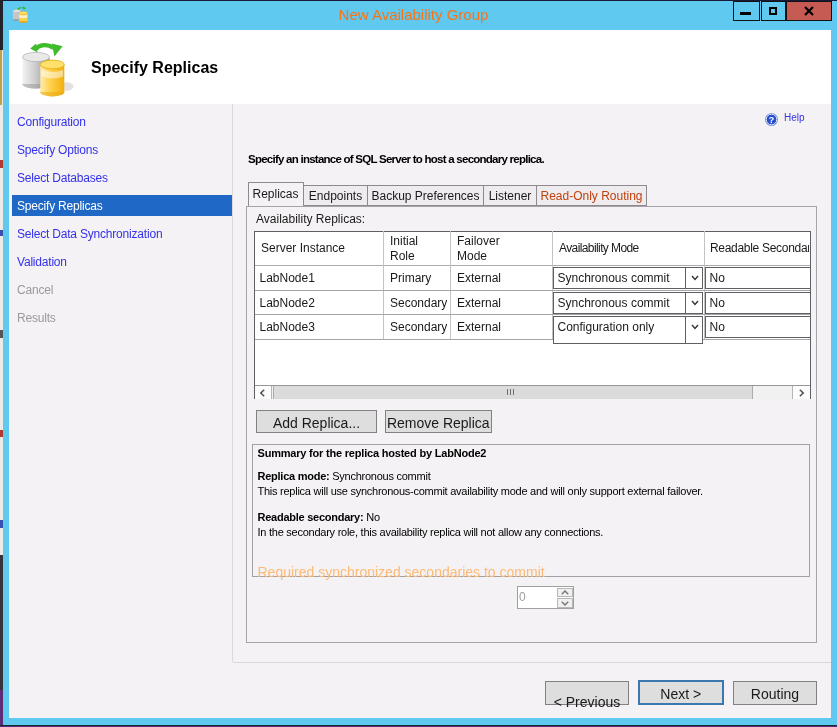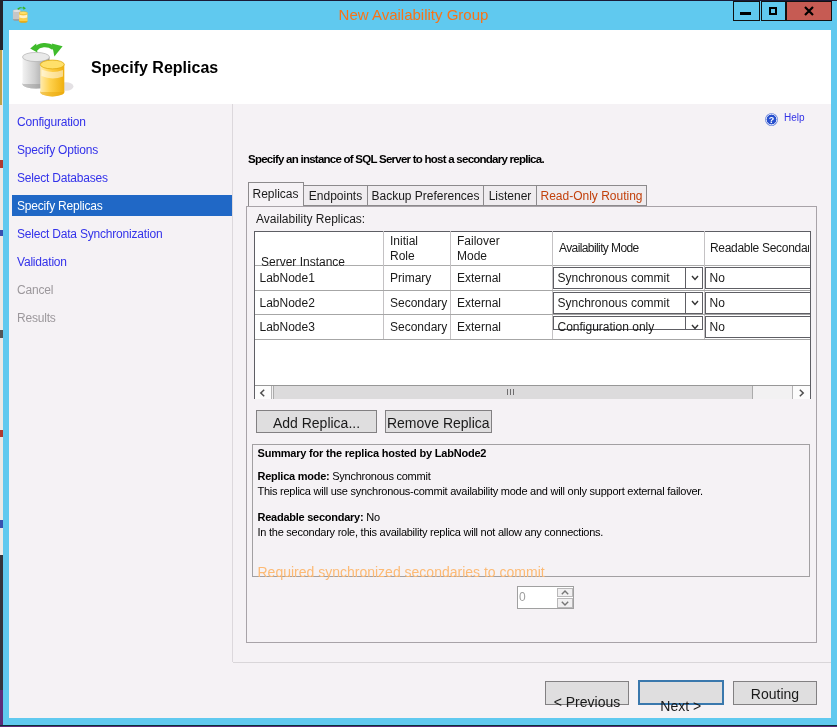--- a/index.html
+++ b/index.html
@@ -118,21 +118,21 @@
 <div class="abs" style="left:367px;top:184.5px;width:116px;height:21px;background:#EFECEF;border:1px solid #8C8A8C;border-right:none;font-size:12px;text-align:center;padding-top:3px;color:#1A1A1A;">Backup Preferences</div>
 <div class="abs" style="left:483px;top:184.5px;width:53px;height:21px;background:#EFECEF;border:1px solid #8C8A8C;border-right:none;font-size:12px;text-align:center;padding-top:3px;color:#1A1A1A;">Listener</div>
 <div class="abs" style="left:536px;top:184.5px;width:111px;height:21px;background:#EFECEF;border:1px solid #8C8A8C;font-size:12px;text-align:center;padding-top:3px;color:#c2410c;">Read-Only Routing</div>
 <div class="abs" style="left:247.5px;top:182px;width:56px;height:24px;background:#F5F2F5;border:1px solid #8C8A8C;border-bottom:none;font-size:12px;text-align:center;padding-top:4px;color:#1A1A1A;">Replicas</div>
 
 <div class="abs" style="left:256px;top:212px;font-size:12px;color:#1A1A1A;">Availability Replicas:</div>
 
 <div class="abs" id="tbl" style="left:253.5px;top:230.5px;width:557px;height:168.5px;background:#fff;border:1px solid #5E5E64;"></div>
 
 <div class="abs" style="left:254.5px;top:264.5px;width:555px;height:1px;background:#ACACAC;"></div>
-<div class="cell" style="left:261px;top:255px;">Server Instance</div>
+<div class="cell" style="left:261px;top:241px;">Server Instance</div>
 <div class="cell" style="left:390px;top:233.5px;line-height:15px;">Initial<br>Role</div>
 <div class="cell" style="left:457px;top:233.5px;line-height:15px;">Failover<br>Mode</div>
 <div class="cell" style="left:559px;top:241px;letter-spacing:-0.6px;">Availability Mode</div>
 <div class="cell" style="left:710px;top:241px;width:99px;overflow:hidden;letter-spacing:-0.3px;">Readable Secondary</div>
 
 <div class="abs" style="left:383px;top:231px;width:1px;height:108px;background:#C4C2C4;"></div>
 <div class="abs" style="left:450px;top:231px;width:1px;height:108px;background:#C4C2C4;"></div>
 <div class="abs" style="left:551.5px;top:231px;width:1px;height:108px;background:#C4C2C4;"></div>
 <div class="abs" style="left:703.5px;top:231px;width:1px;height:108px;background:#C4C2C4;"></div>
 
@@ -157,21 +157,21 @@
       <polyline points="1,1 4,4.5 7,1" fill="none" stroke="#333" stroke-width="1.4"></polyline>
     </svg>
 </div>
 <div class="combo" style="left:552.5px;top:291.5px;width:150px;height:22px;">
   <div class="txt">Synchronous commit</div>
   <div style="position:absolute;right:16px;top:0;width:1px;height:100%;background:#5E5E64;"></div>
   <svg style="position:absolute;right:3px;top:7px;" width="8" height="6" viewBox="0 0 8 6">
       <polyline points="1,1 4,4.5 7,1" fill="none" stroke="#333" stroke-width="1.4"></polyline>
     </svg>
 </div>
-<div class="combo" style="left:552.5px;top:316px;width:150px;height:14px;">
+<div class="combo" style="left:552.5px;top:316px;width:150px;height:28px;">
   <div class="txt">Configuration only</div>
   <div style="position:absolute;right:16px;top:0;width:1px;height:100%;background:#5E5E64;"></div>
   <svg style="position:absolute;right:3px;top:7px;" width="8" height="6" viewBox="0 0 8 6">
       <polyline points="1,1 4,4.5 7,1" fill="none" stroke="#333" stroke-width="1.4"></polyline>
     </svg>
 </div>
 
 <div class="combo" style="left:704.5px;top:267px;width:105px;height:22px;border-right:none;">
     <div class="txt">No</div>
   </div>
@@ -213,14 +213,14 @@
 <svg class="abs" style="left:561px;top:590px;" width="8" height="5" viewBox="0 0 8 5">
     <polyline points="0.8,4.2 4,1 7.2,4.2" fill="none" stroke="#757575" stroke-width="1.4"></polyline>
   </svg>
 <div class="abs" style="left:557px;top:598px;width:15.5px;height:9.5px;border:1px solid #B9B8B9;background:#F1F0F1;"></div>
 <svg class="abs" style="left:561px;top:600.5px;" width="8" height="5" viewBox="0 0 8 5">
     <polyline points="0.8,0.8 4,4 7.2,0.8" fill="none" stroke="#757575" stroke-width="1.4"></polyline>
   </svg>
 
 <div class="abs" style="left:233px;top:662px;width:598px;height:1px;background:#D9D6D9;"></div>
 <div class="btn" style="left:545px;top:681px;width:84px;height:23.5px;padding-top:12px;">&lt; Previous</div>
-<div class="btn" style="left:638px;top:680px;width:85.5px;height:24.5px;padding-top:16px;border:2px solid #3A78AD;">Next &gt;</div>
+<div class="btn" style="left:638px;top:680px;width:85.5px;height:24.5px;padding-top:4px;border:2px solid #3A78AD;">Next &gt;</div>
 <div class="btn" style="left:733px;top:681px;width:84px;height:23.5px;padding-top:4px;">Routing</div>
 
 </body></html>

